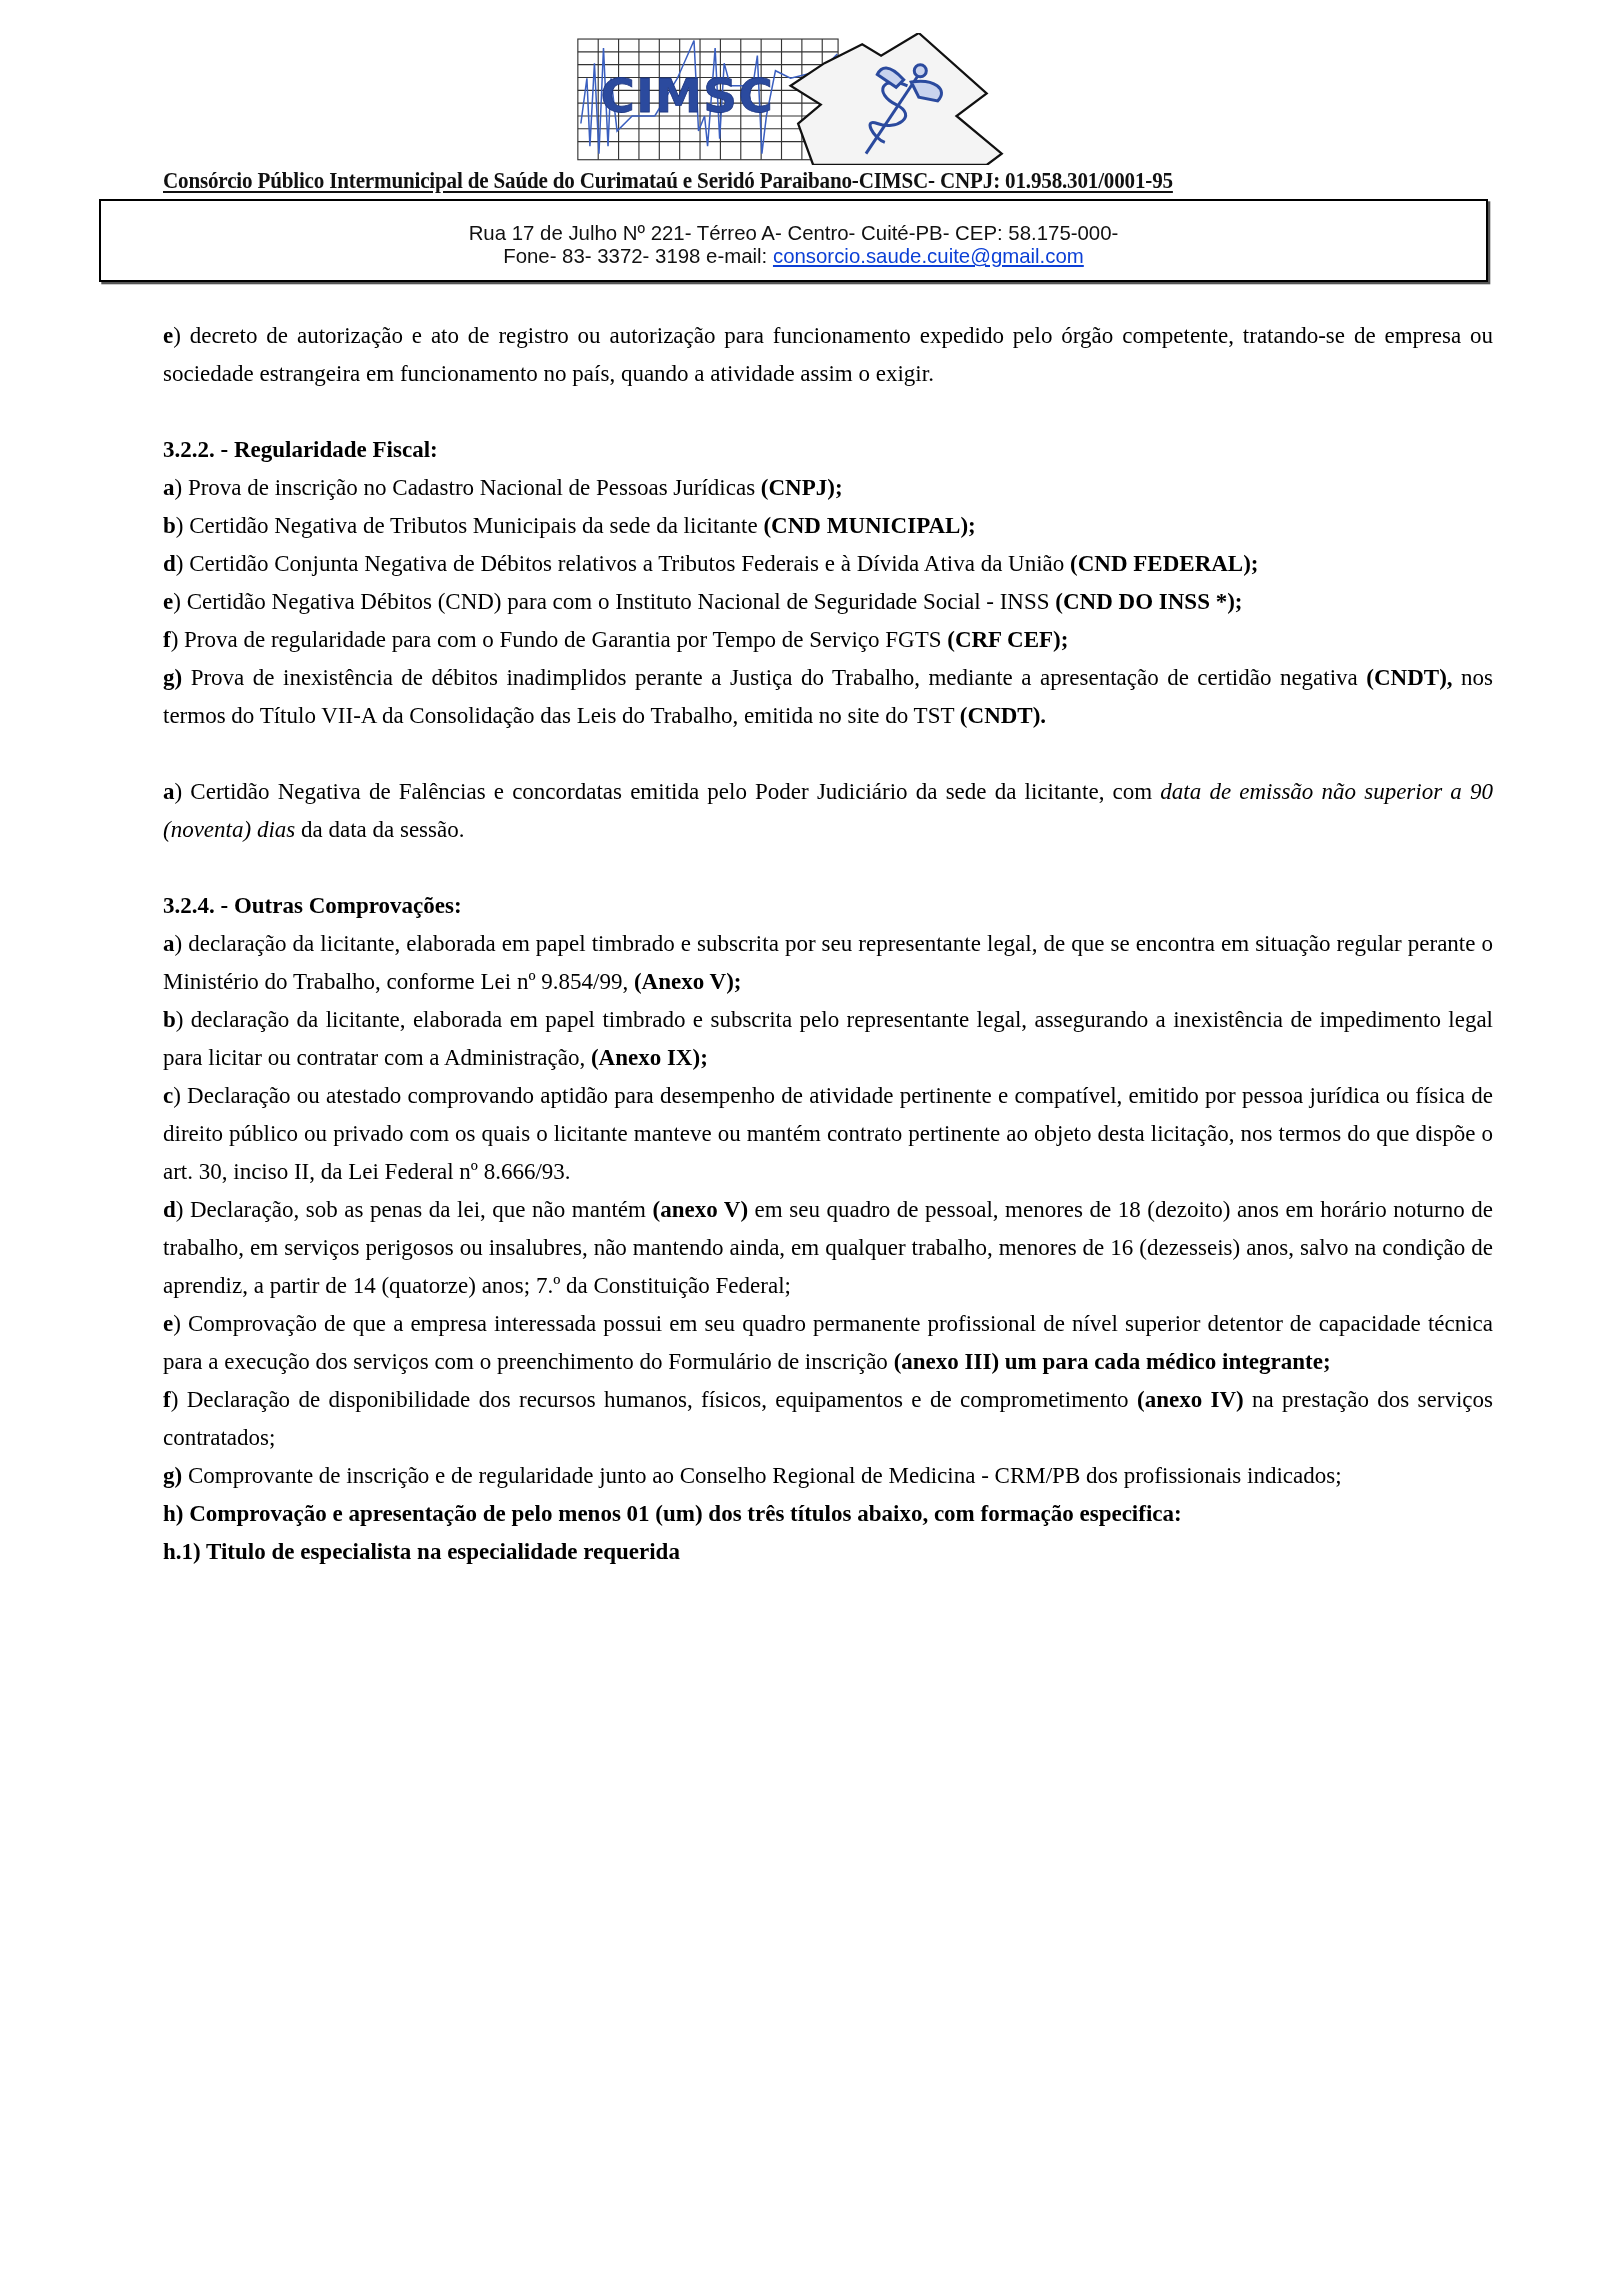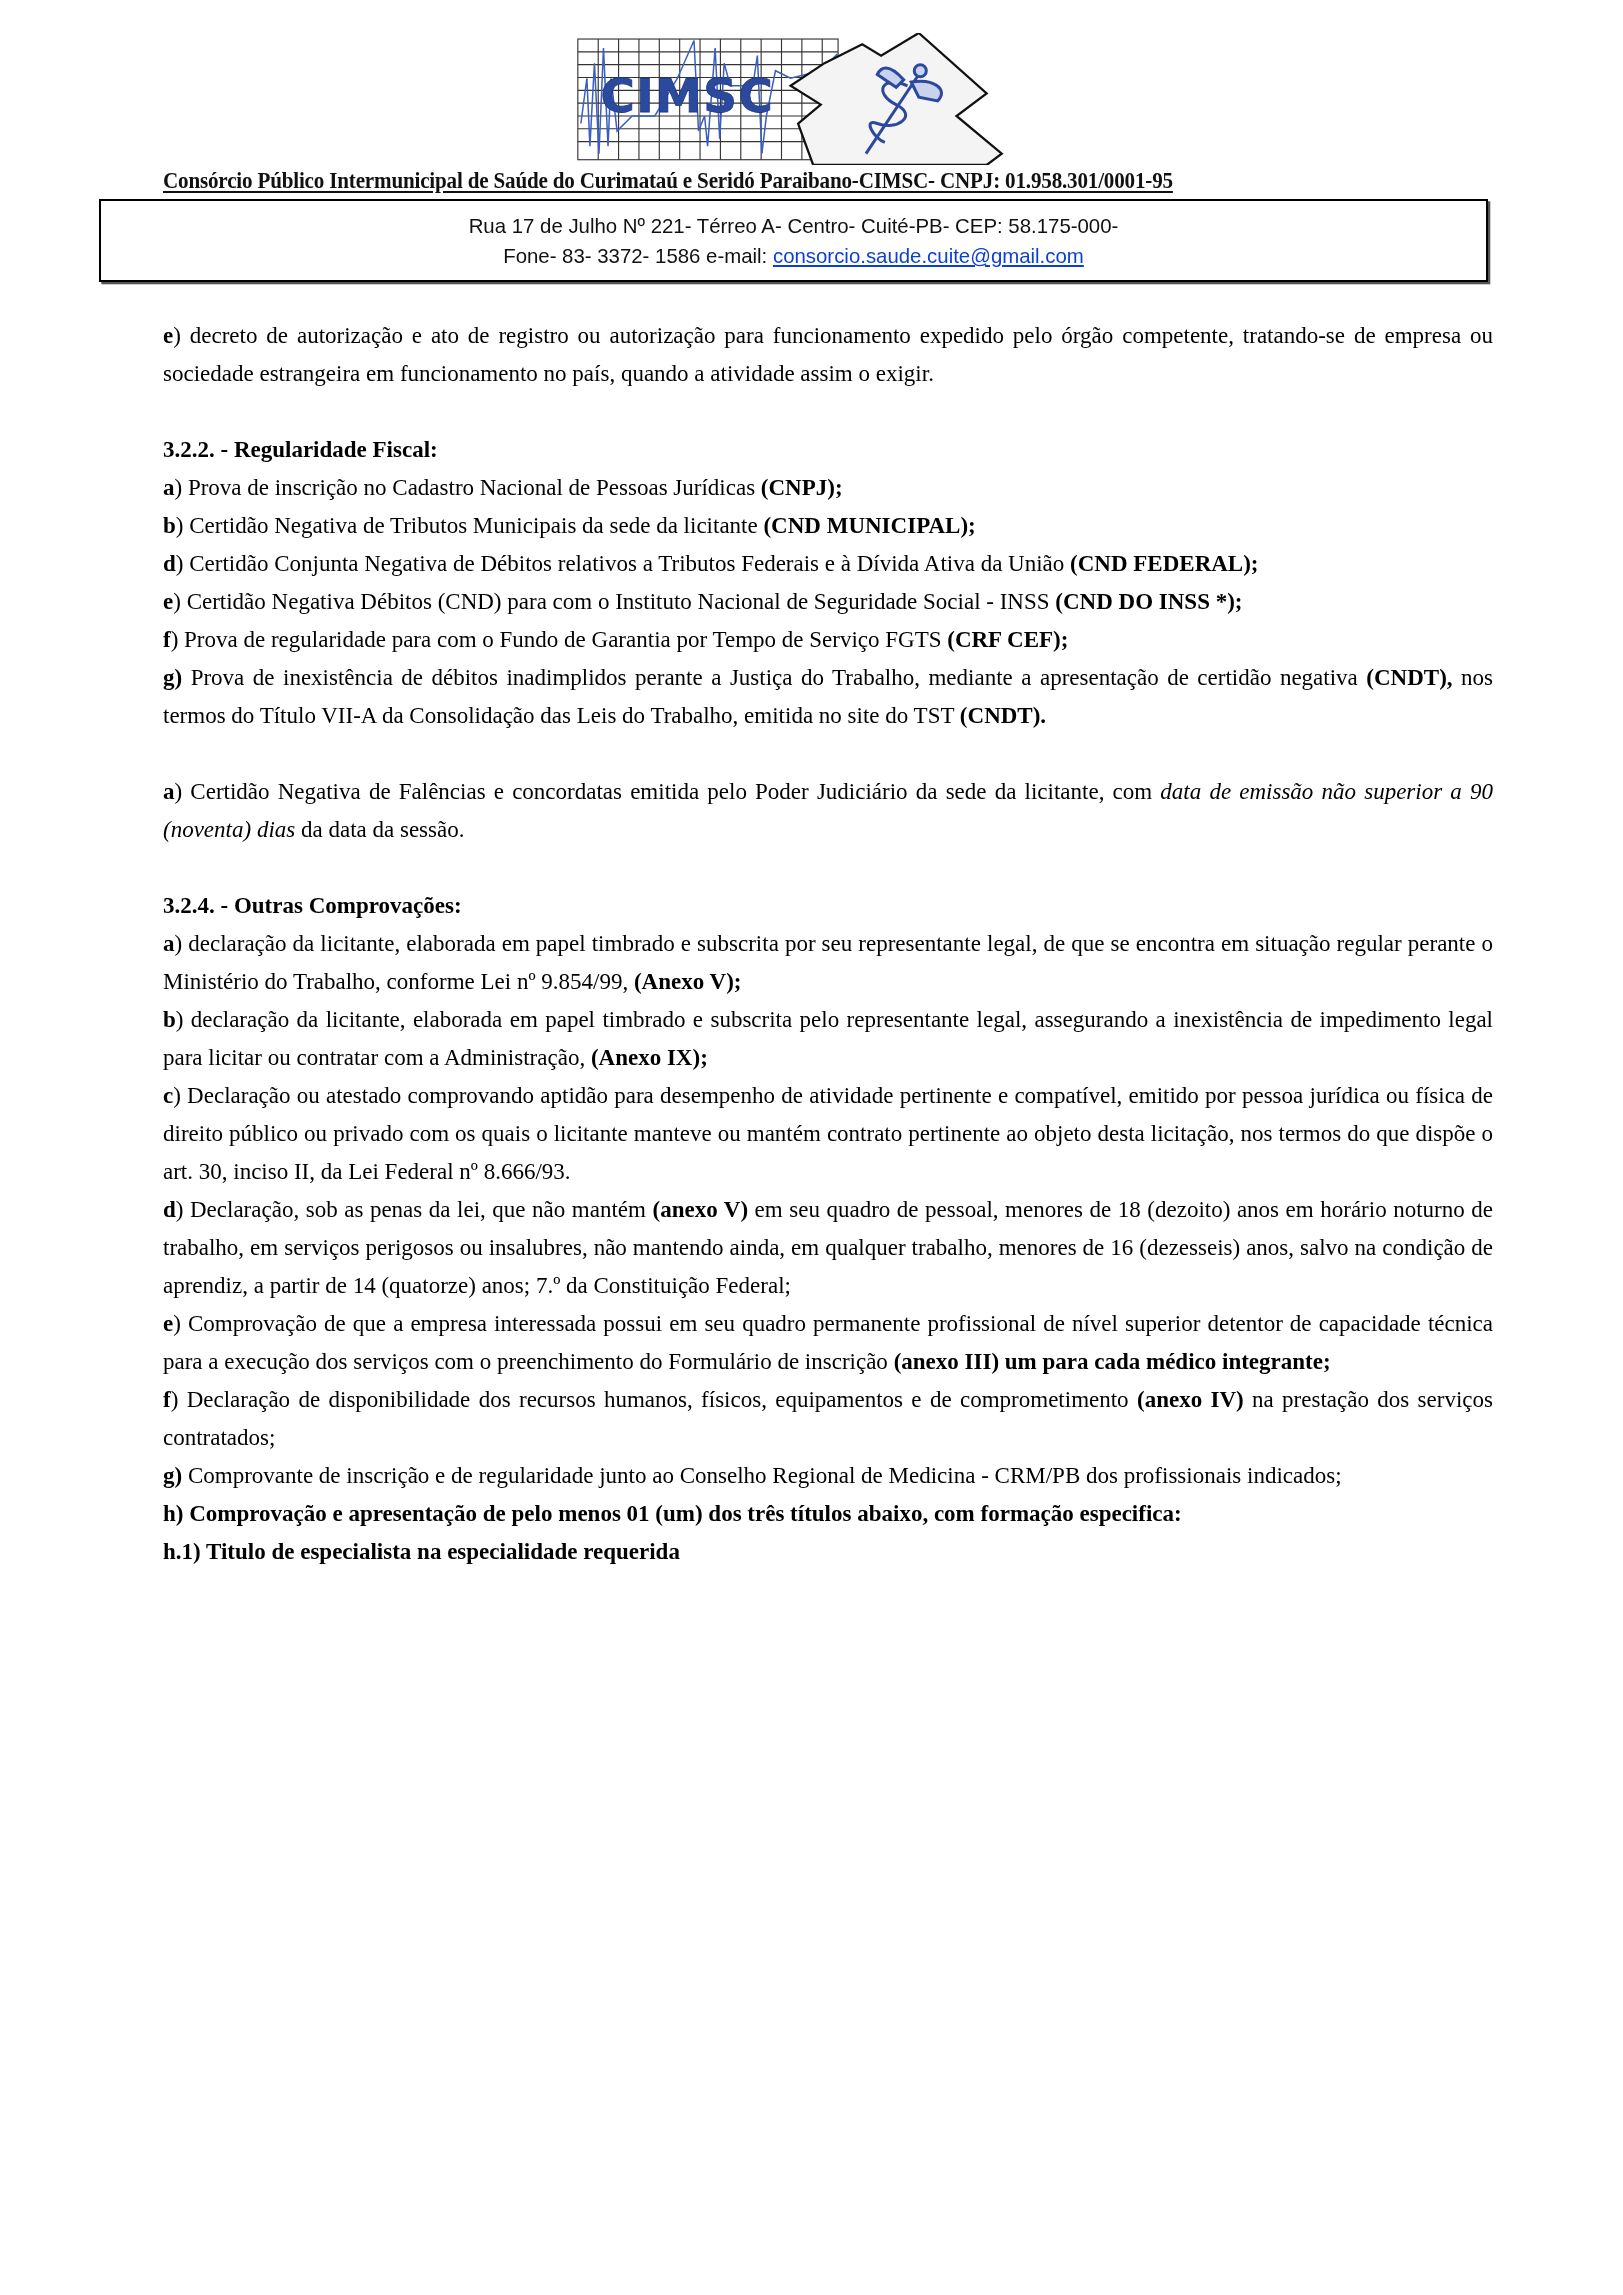--- a/index.html
+++ b/index.html
@@ -17,21 +17,21 @@
     text-decoration: underline; text-underline-offset: 3px; text-decoration-thickness: 2.3px;
     letter-spacing: -0.2px; white-space: nowrap; color: #111;
     transform: scaleX(0.93); transform-origin: left top;
   }
   .contact-box {
     position: absolute; left: 92px; top: 199px; width: 1389px; height: 83px;
     border: 2.3px solid #000; box-shadow: 2.3px 2.3px 0 #555; box-sizing: border-box;
     font-family: "Liberation Sans", sans-serif; font-size: 20.4px; color: #111;
   }
   .contact-line { position: absolute; left: 0; width: 100%; text-align: center; white-space: nowrap; }
-  .contact-line.l1 { top: 14px; }
+  .contact-line.l1 { top: 21px; }
   .contact-line.l2 { top: 44px; }
   .email-link { color: #0b3fd6; text-decoration: underline; }
   .commission {
     position: absolute; left: 0; width: 1623px; top: 285px; text-align: center;
     font-family: "Liberation Serif", serif; font-weight: bold; font-size: 19px; color: #111;
   }
 
   
   .body-text {
     position: absolute; left: 156px; top: 317px; width: 1330px;
@@ -90,21 +90,21 @@
         <path d="M450,62 C430,40 420,45 415,55 L440,72 Z" fill="#c9d3ee"></path>
       </g>
     </svg>
   </div>
 
   <div class="org-title">Consórcio Público Intermunicipal de Saúde do Curimataú e Seridó Paraibano-CIMSC- CNPJ: 01.958.301/0001-95</div>
 
   <div class="contact-box">
     <div class="contact-line l1">Rua 17 de Julho Nº 221- Térreo A- Centro- Cuité-PB- CEP: 58.175-000-</div>
     <div class="contact-line l2">
-      <span>Fone- 83- 3372- 1586 e-mail: </span><span class="email-link">consorcio.saude.cuite@gmail.com</span>
+      <span>Fone- 83- 3372- 3198 e-mail: </span><span class="email-link">consorcio.saude.cuite@gmail.com</span>
     </div>
   </div>
 
 
   <div class="body-text">
 
     <p class="para">
       <span class="b">e</span><span>) decreto de autorização e ato de registro ou autorização para funcionamento expedido pelo órgão competente, tratando-se de empresa ou sociedade estrangeira em funcionamento no país, quando a atividade assim o exigir.</span>
     </p>
 

